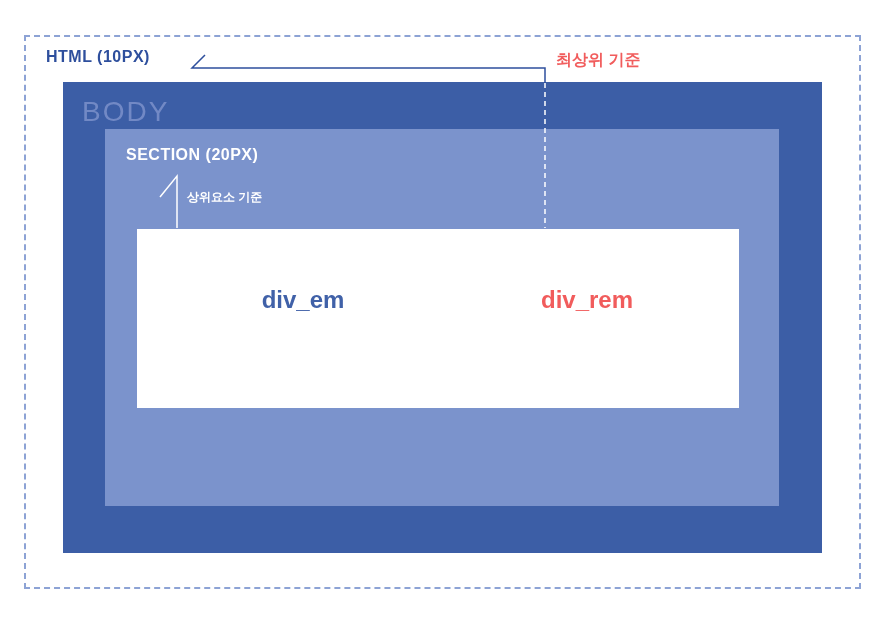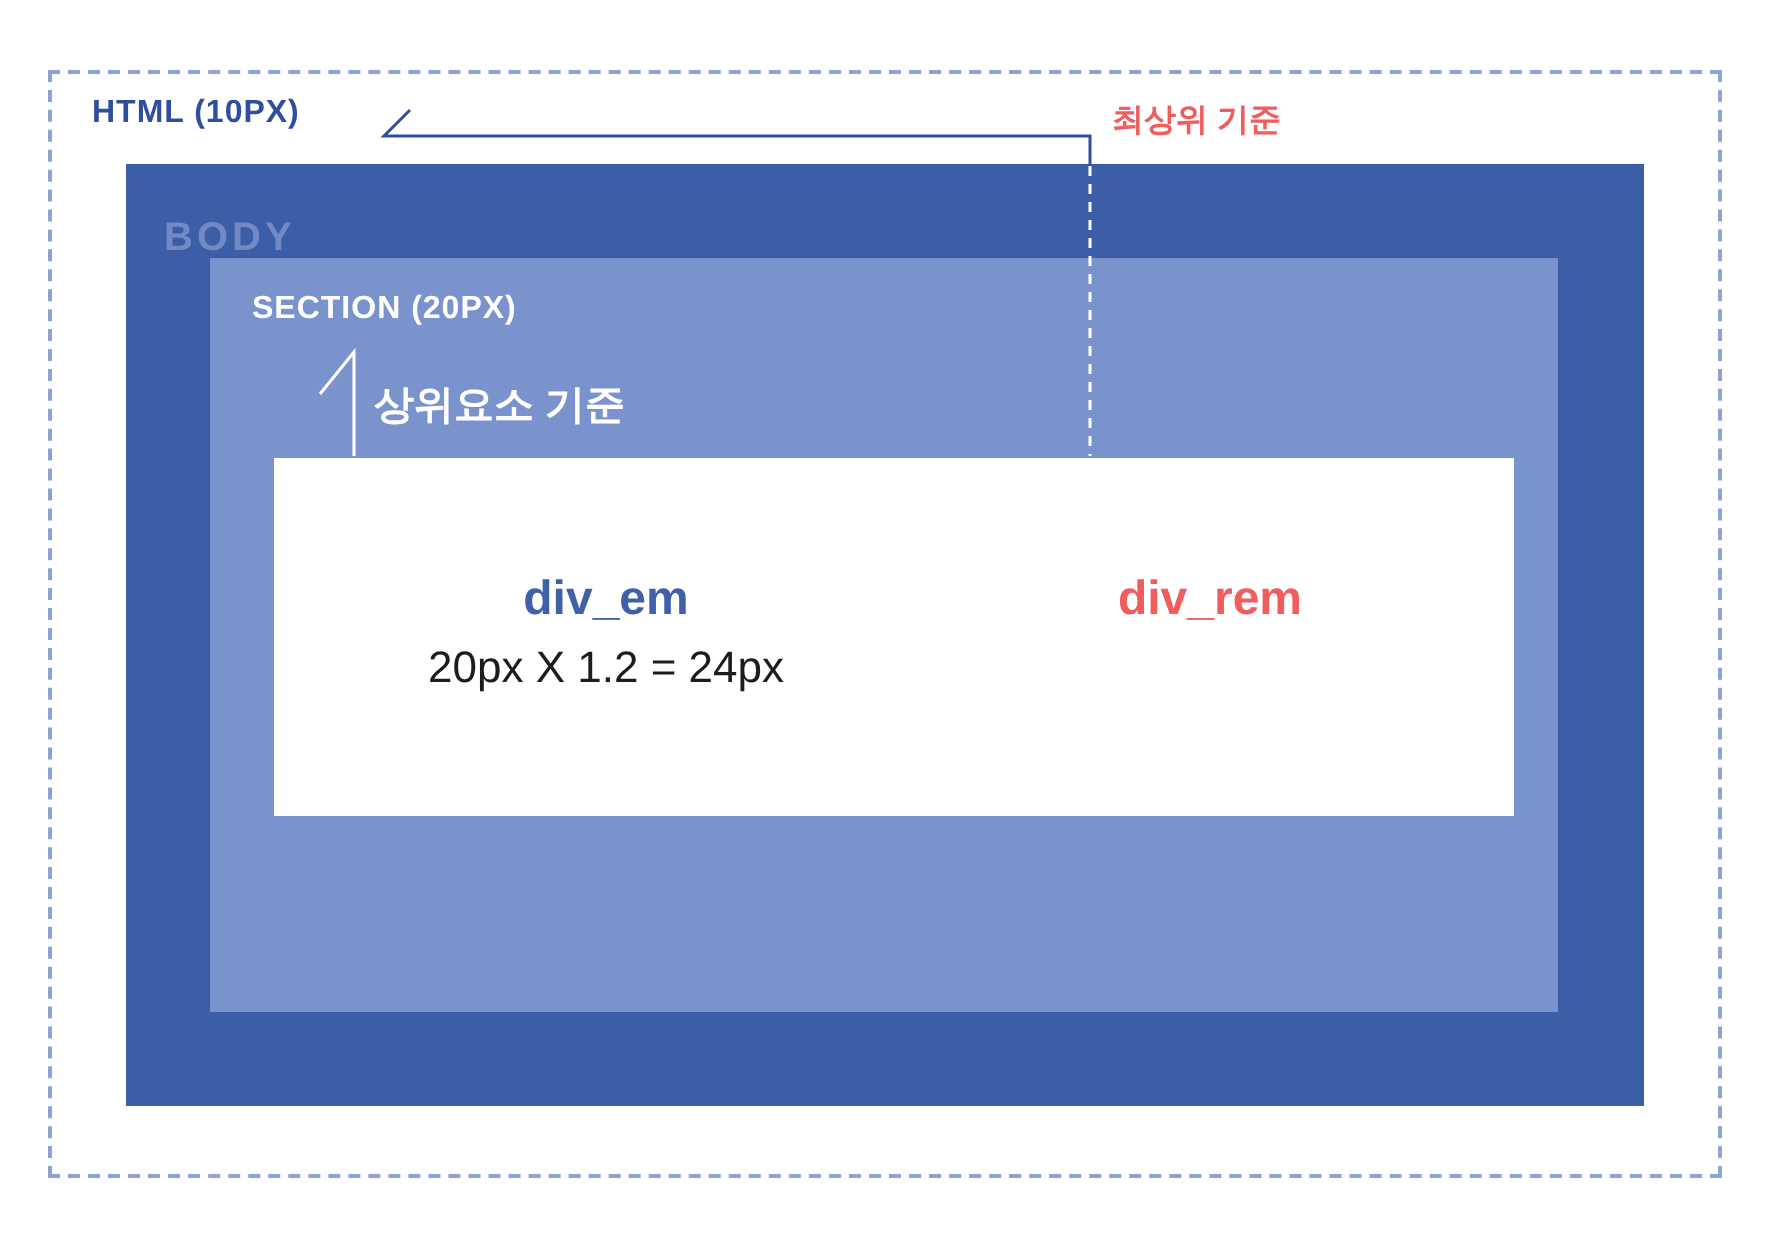--- a/index.html
+++ b/index.html
@@ -38,46 +38,45 @@
     font-size:16px;font-weight:bold;
     color:var(--red-text);
   }
 
   .body-box{
     position:absolute;left:63px;top:82px;width:759px;height:471px;
     background:var(--body-bg);
   }
   .body-label{
     position:absolute;left:82px;top:96px;
-    font-size:20px;font-weight:bold;letter-spacing:2px;
+    font-size:28px;font-weight:normal;letter-spacing:2px;
     color:var(--body-label-color);
-    margin-top:12px;
   }
 
   .section-box{
     position:absolute;left:105px;top:129px;width:674px;height:377px;
     background:var(--section-bg);
   }
   .section-label{
     position:absolute;left:126px;top:146px;
     font-size:16px;font-weight:bold;letter-spacing:0.5px;
     color:#ffffff;
   }
   .parent-ref-label{
     position:absolute;left:187px;top:189px;
-    font-size:20px;font-weight:bold;
+    font-size:12px;font-weight:bold;
     color:#ffffff;
   }
 
   .white-box{
     position:absolute;top:229px;height:179px;
     background:var(--box-white);
   }
   .div-em-box{left:137px;width:332px;}
-  .div-rem-box{left:453px;width:304px;}
+  .div-rem-box{left:435px;width:304px;}
 
   .box-title{
     position:absolute;left:0;top:57px;width:100%;
     text-align:center;font-size:24px;font-weight:bold;
   }
   .div-em-box .box-title{color:var(--em-title-color);}
   .div-rem-box .box-title{color:var(--red-text);}
   .box-formula{
     position:absolute;left:0;top:92px;width:100%;
     text-align:center;font-size:22px;
@@ -98,21 +97,20 @@
 <div class="canvas">
 
   <div class="html-box"></div>
 
   <div class="body-box"></div>
 
   <div class="section-box"></div>
 
   <div class="white-box div-em-box">
     <div class="box-title">div_em</div>
-    <div class="box-formula">20px X 1.2 = 24px</div>
   </div>
 
   <div class="white-box div-rem-box">
     <div class="box-title">div_rem</div>
   </div>
 
   <svg class="arrow-layer" viewBox="0 0 885 627">
 
     <polyline class="navy-line" points="205,55 192,68 545,68 545,83"></polyline>
     <line class="white-dashed" x1="545" y1="83" x2="545" y2="228"></line>

